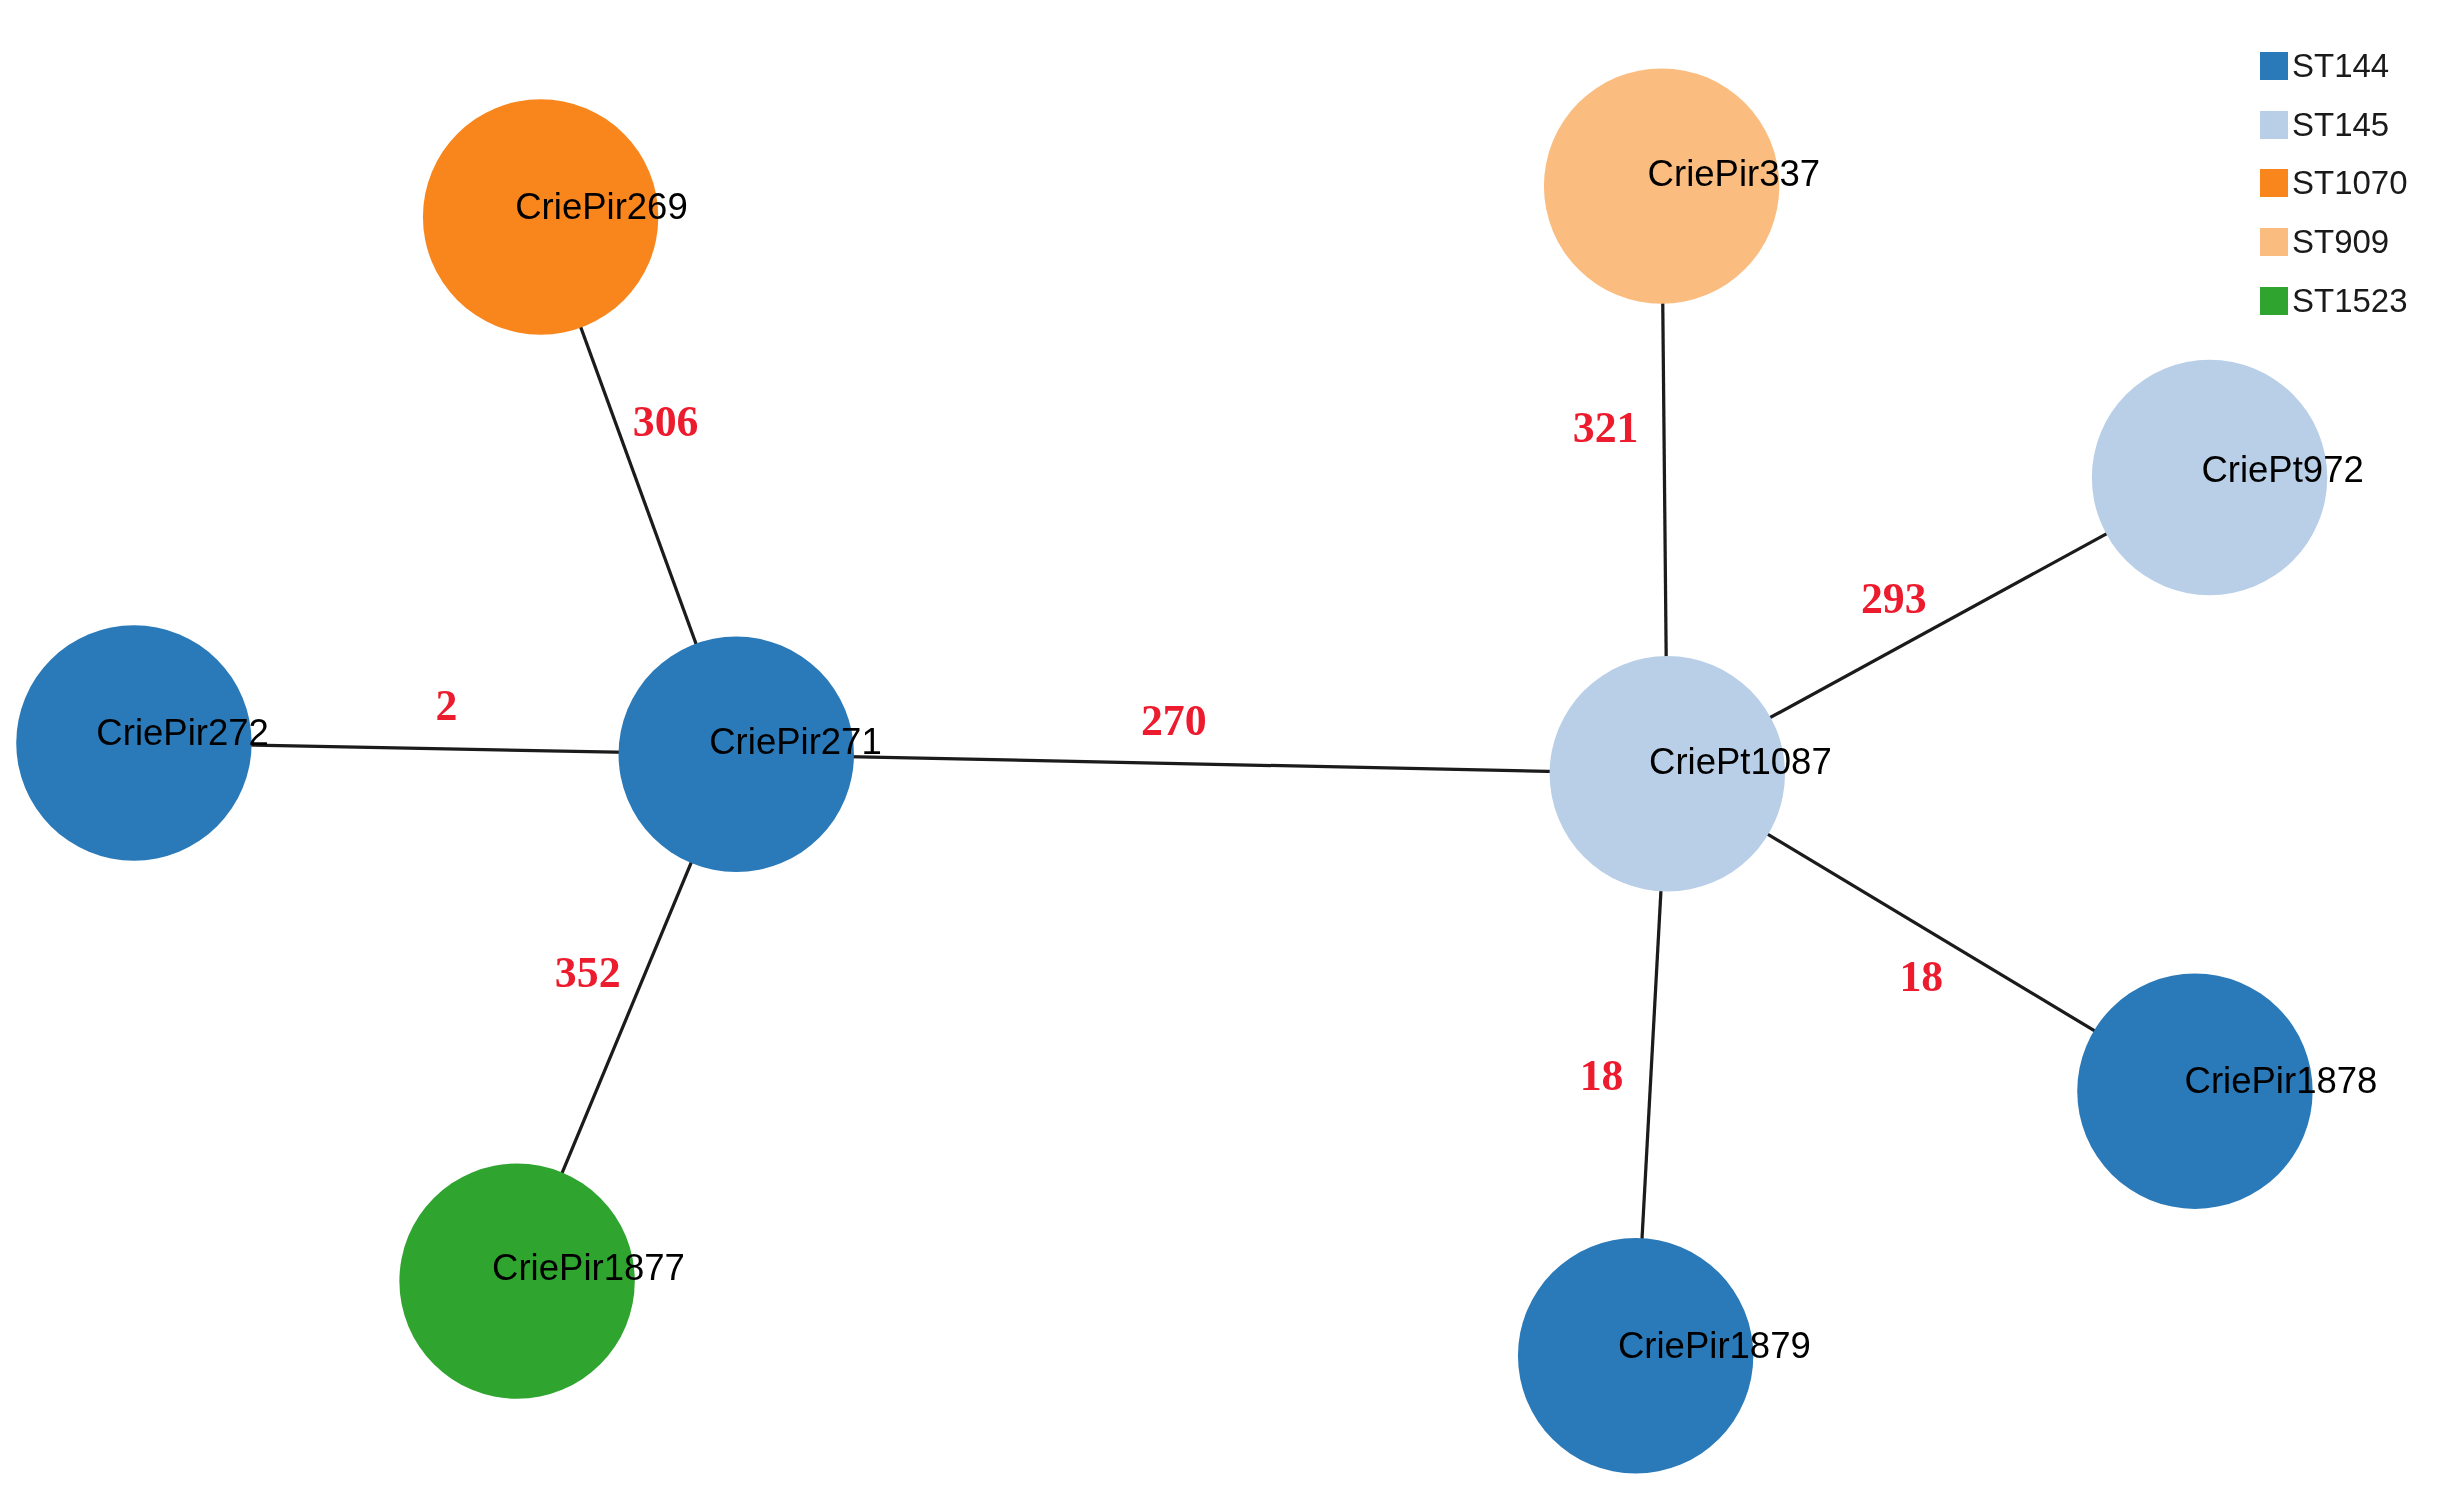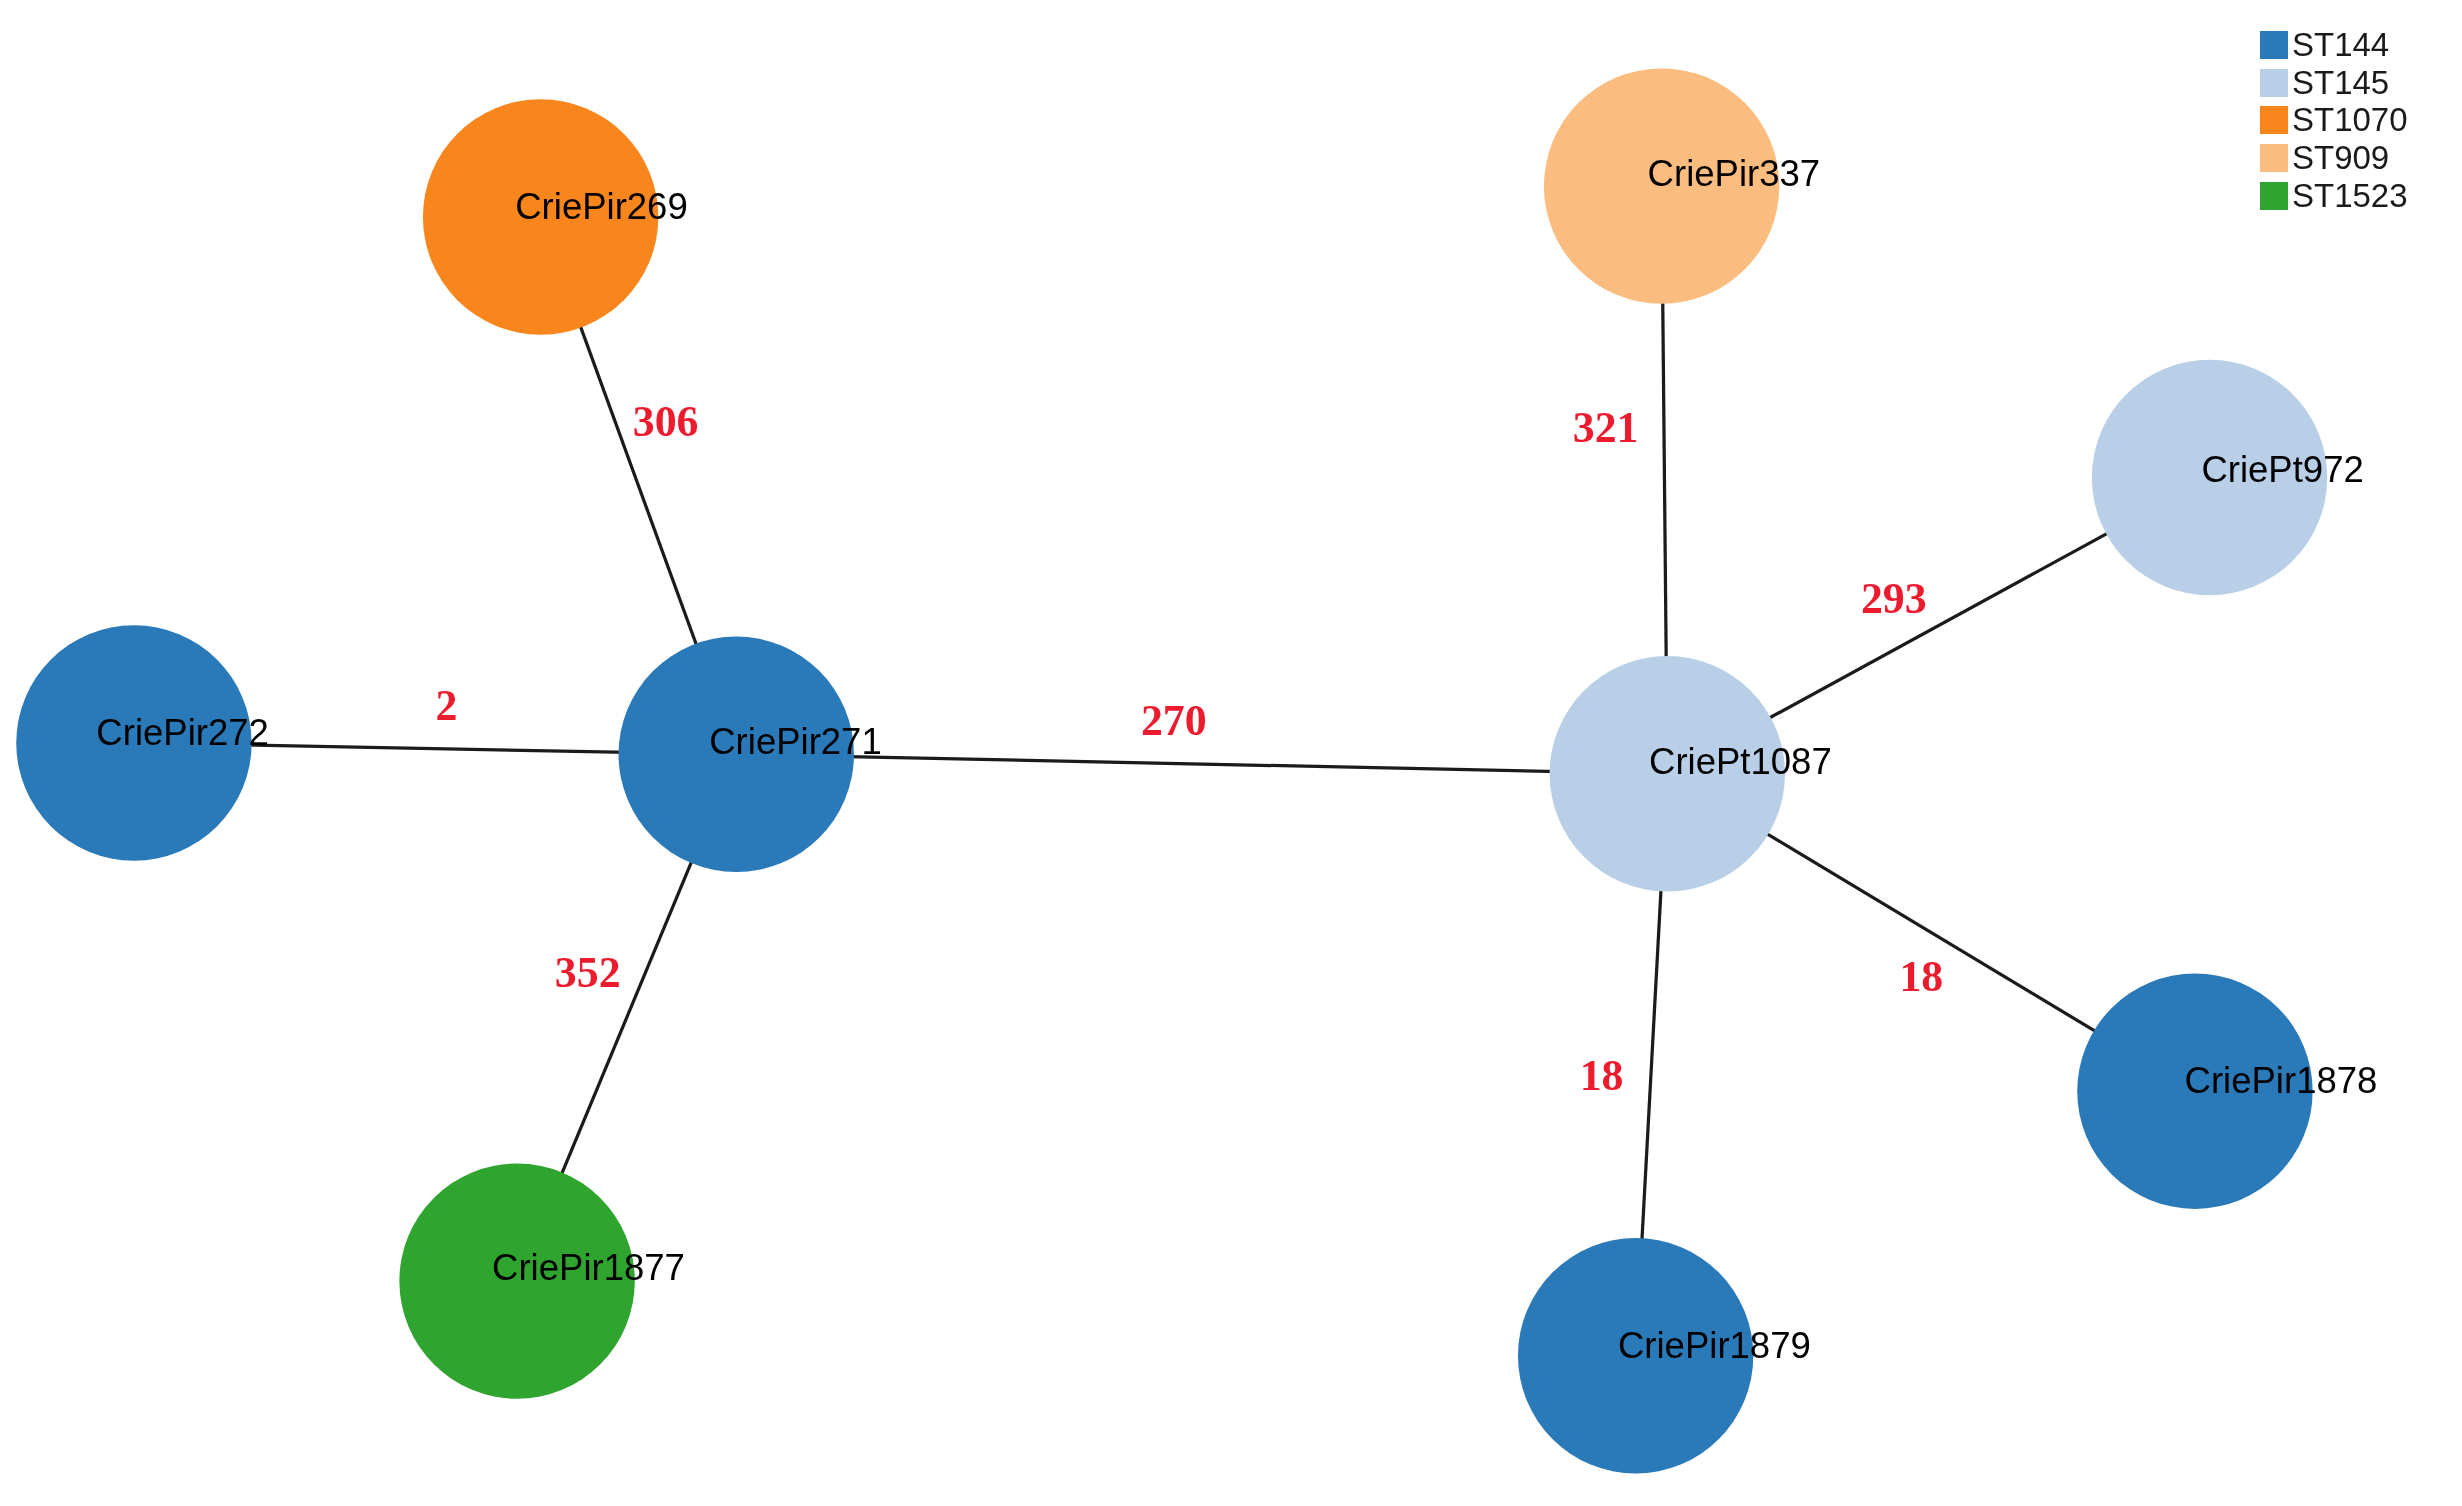--- a/index.html
+++ b/index.html
@@ -43,20 +43,21 @@
     left: 2260px;
     display: flex;
     flex-direction: column;
     row-gap: 9.7px;
   }
   .legend-item {
     display: flex;
     align-items: center;
     gap: 4px;
     height: 28px;
+    margin-top: 21px;
   }
   .legend-swatch {
     width: 28px;
     height: 28px;
     display: inline-block;
     flex: 0 0 auto;
   }
   .legend-label {
     font-size: 33px;
     line-height: 28px;

